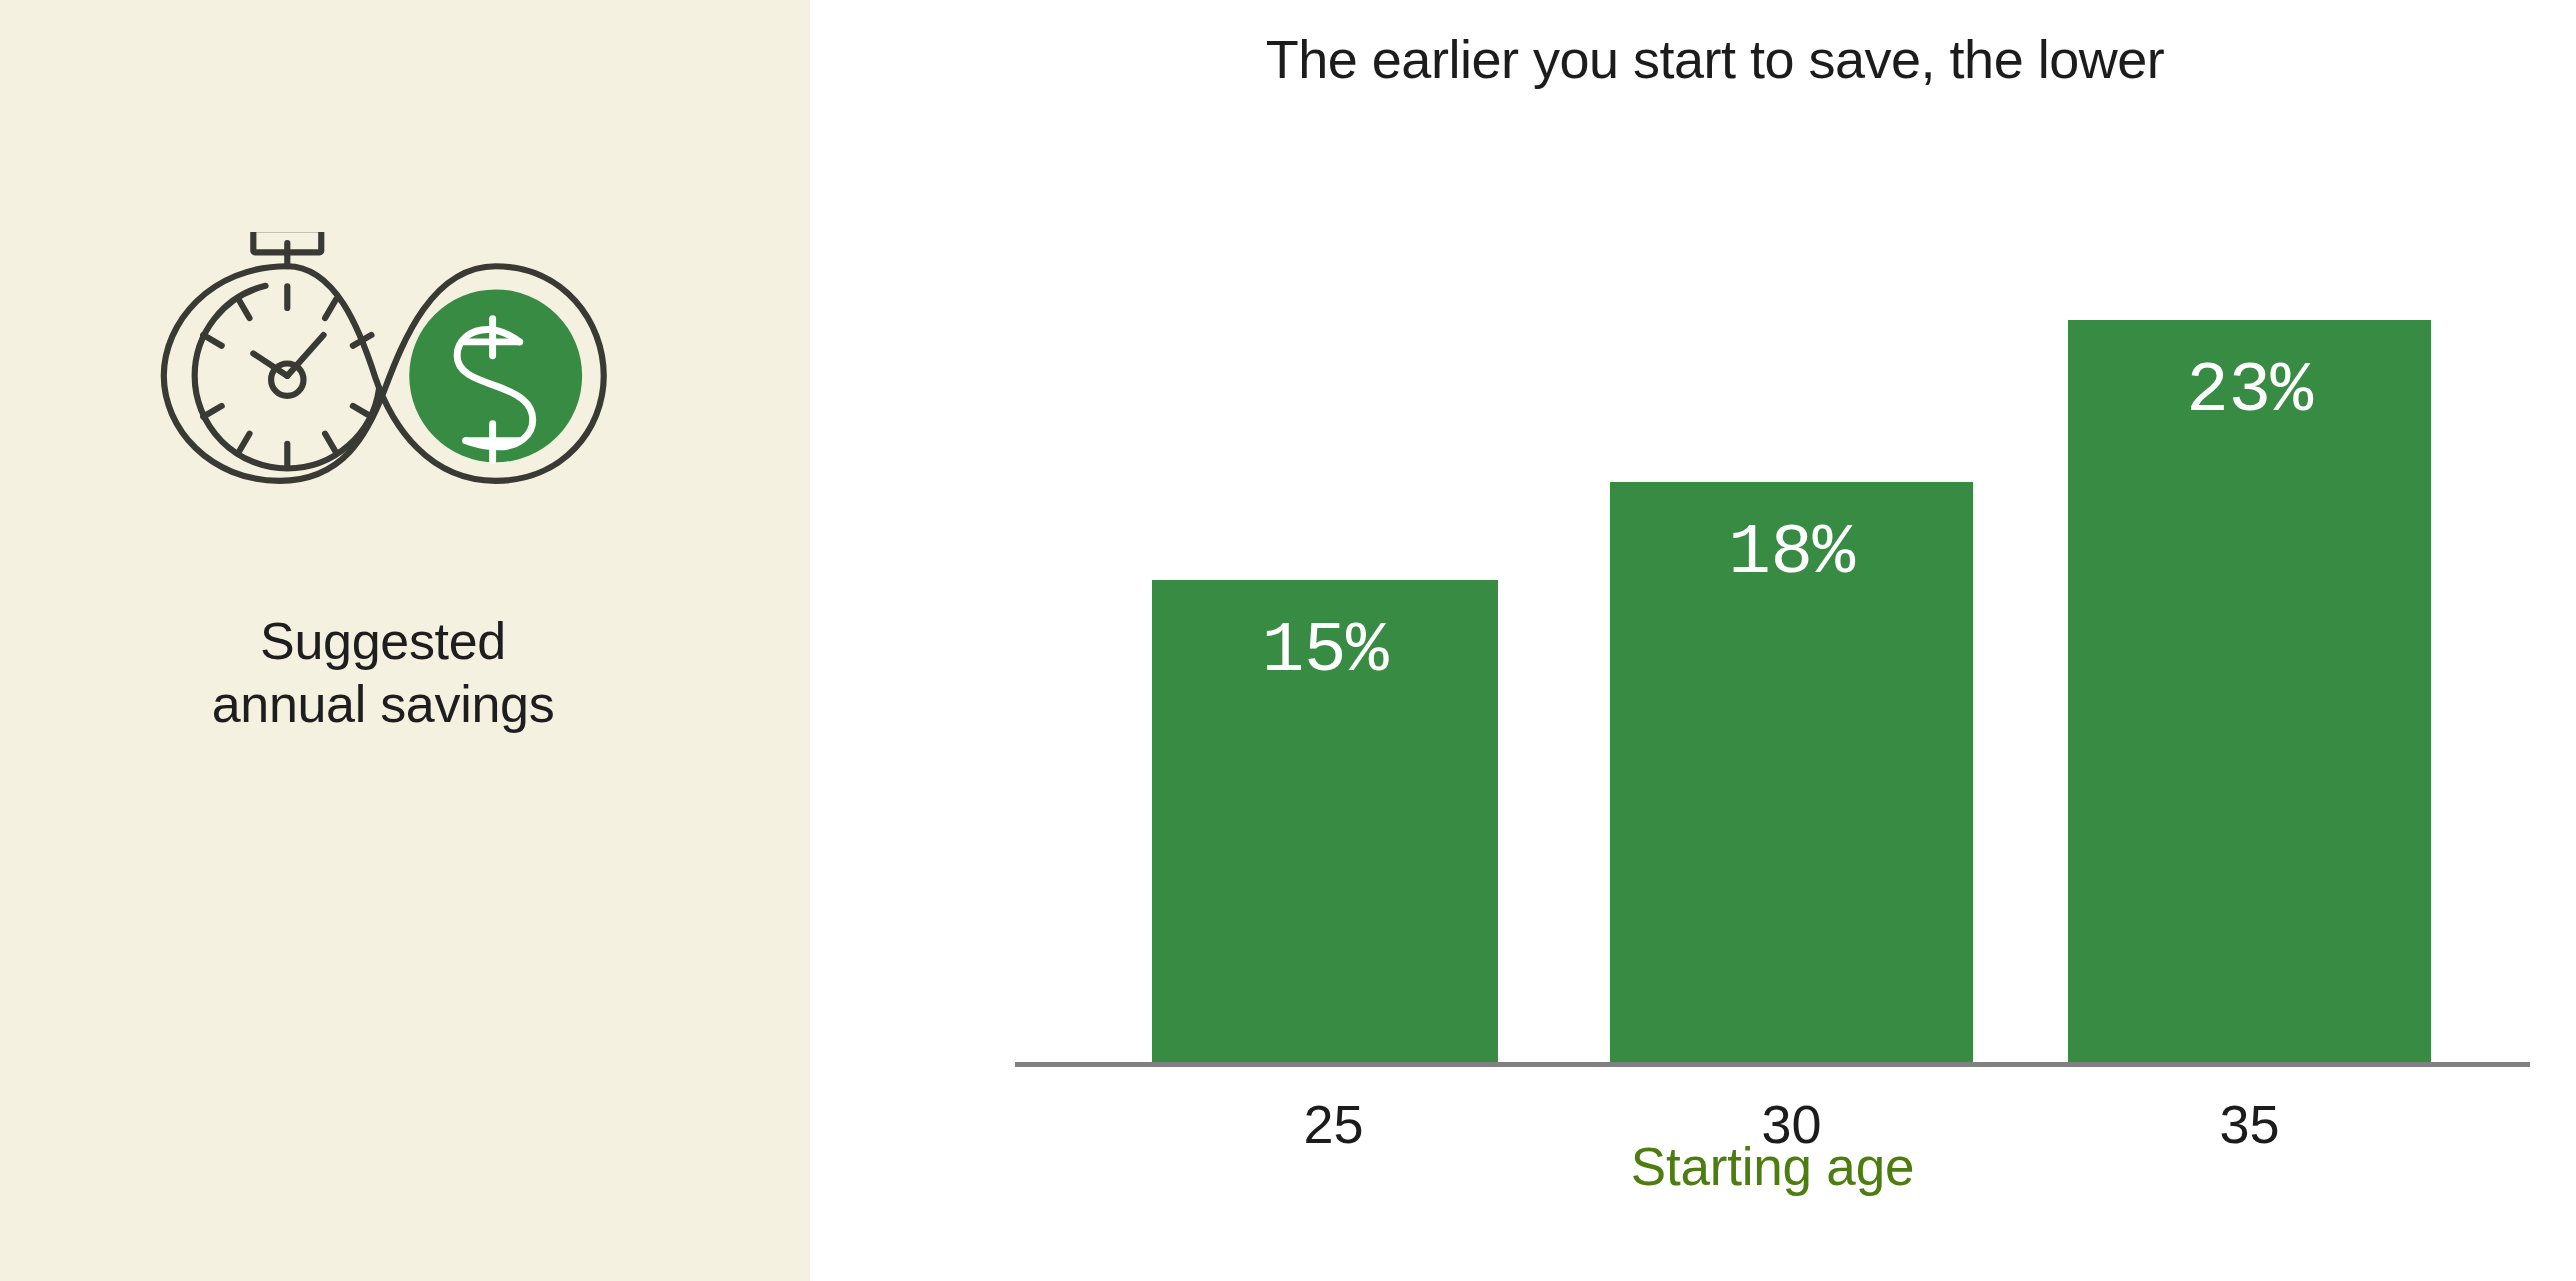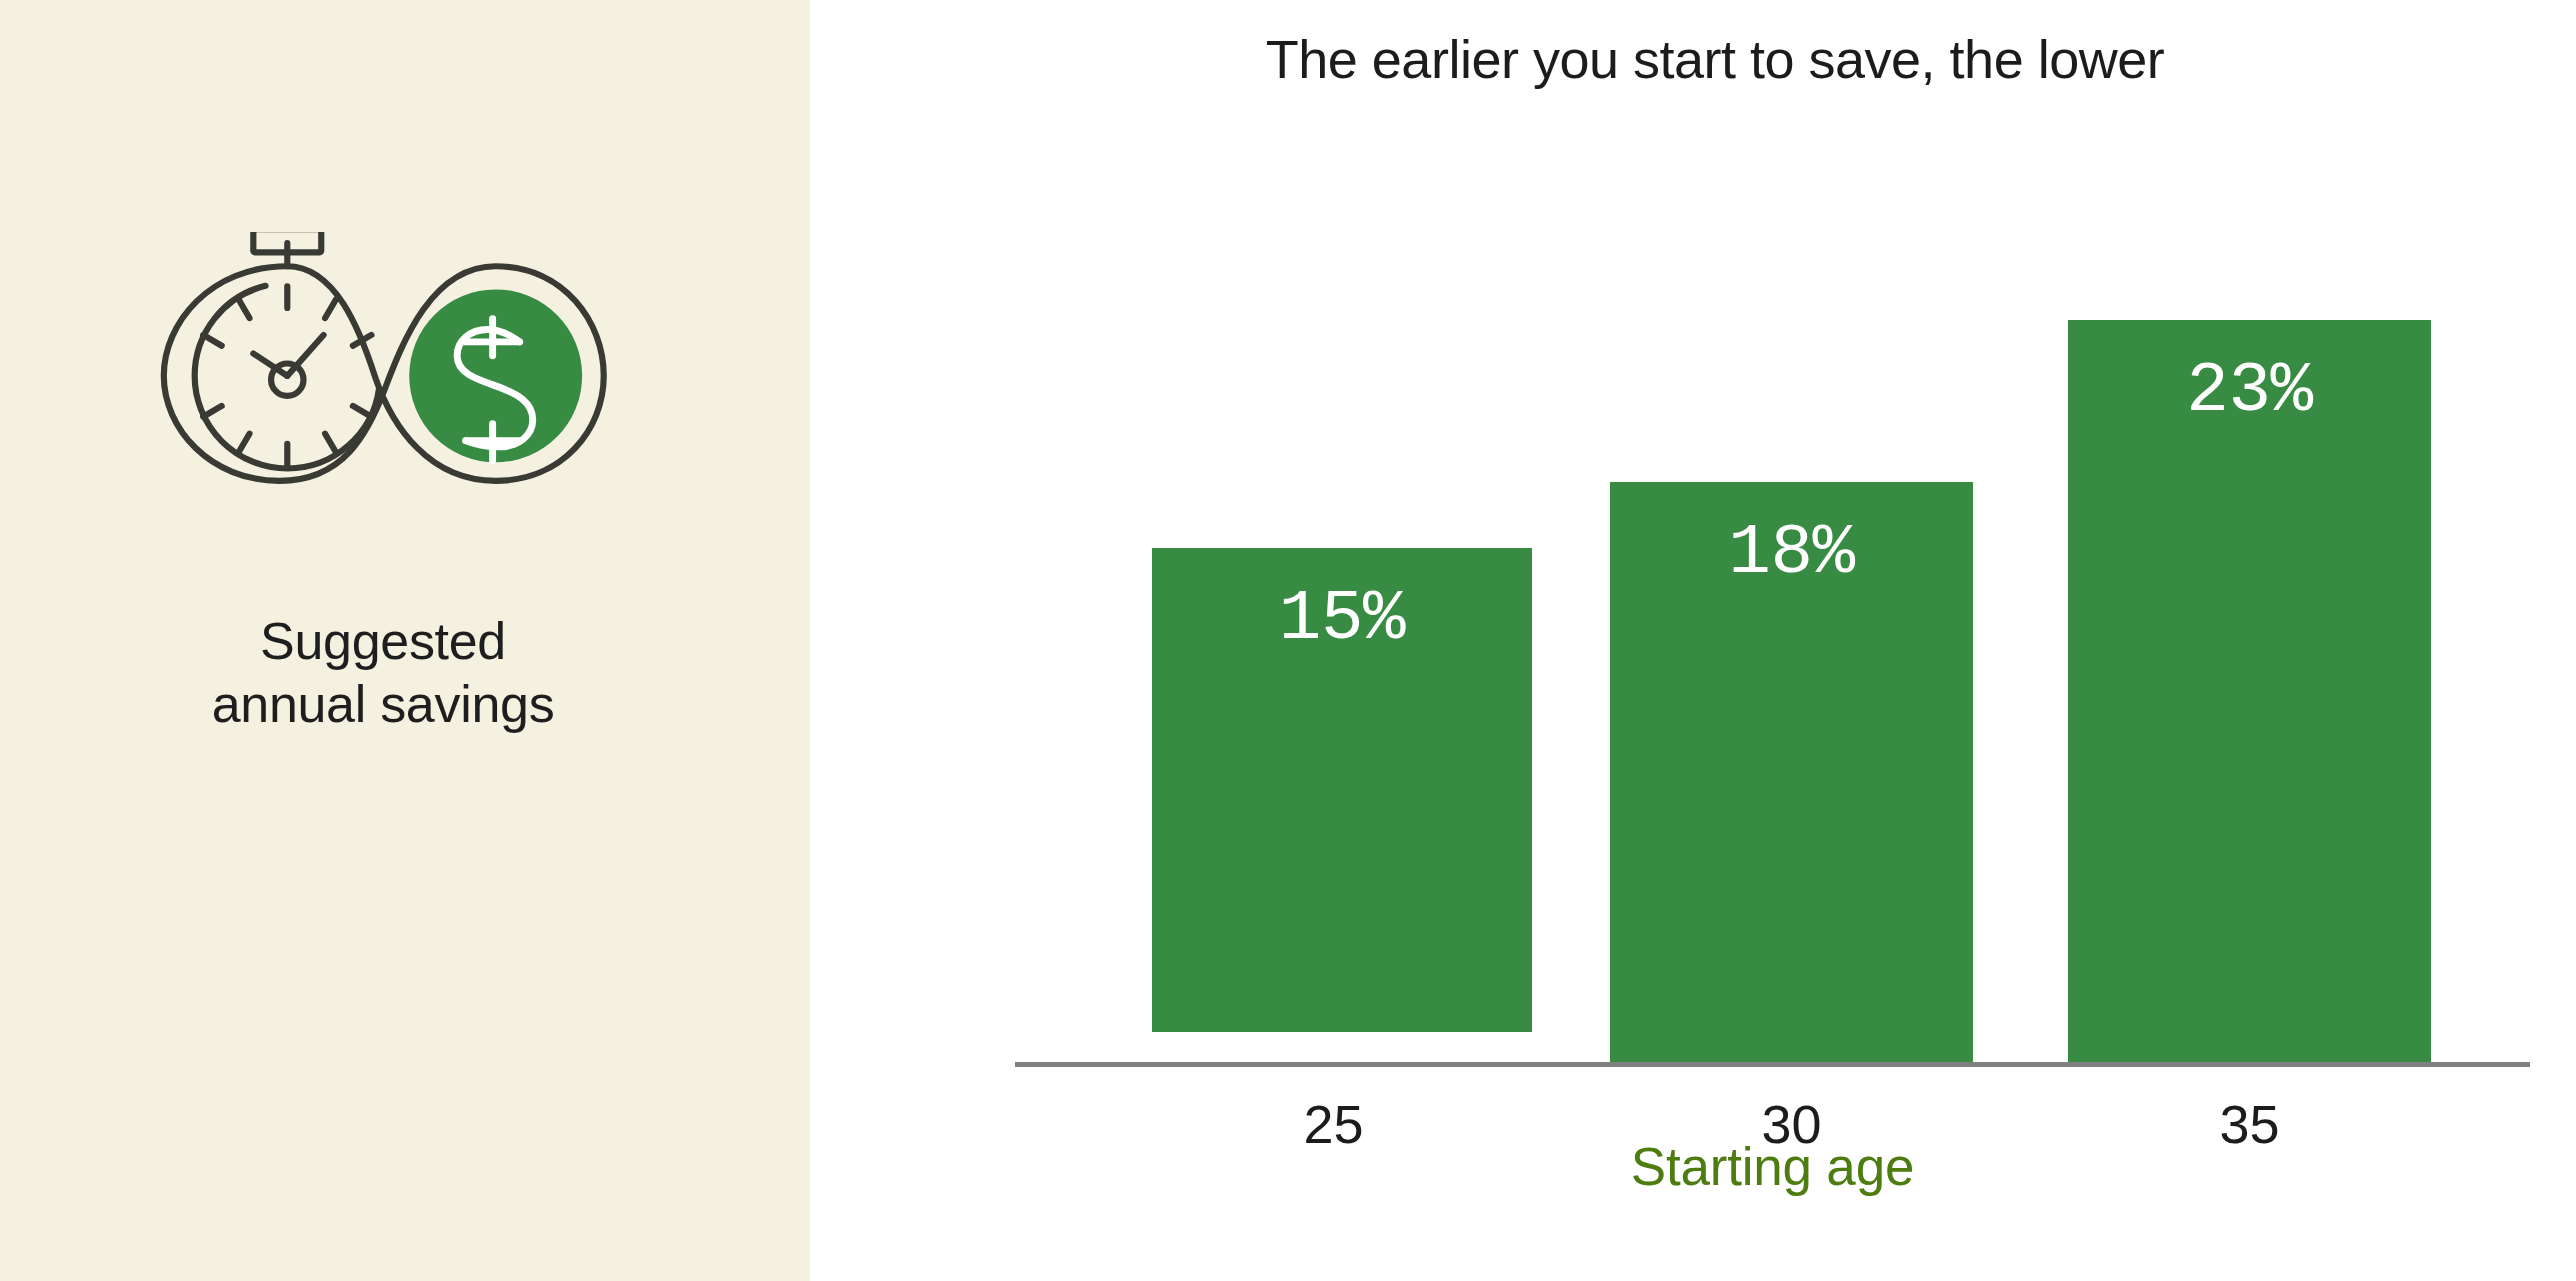--- a/index.html
+++ b/index.html
@@ -194,21 +194,21 @@
   </div>
 
   <div class="right-panel">
 
     <div class="chart-title">
       <span class="title-line">The earlier you start to save, the lower</span>
     </div>
 
     <div class="plot">
 
-      <div class="bar" style="left:342px; top:548px; width:380px; height:484px;">
+      <div class="bar" style="left:342px; top:580px; width:346px; height:484px;">
         <span class="bar-value" style="top:36px;">15%</span>
       </div>
 
       <div class="bar" style="left:800px; top:482px; width:363px; height:582px;">
         <span class="bar-value" style="top:36px;">18%</span>
       </div>
 
       <div class="bar" style="left:1258px; top:320px; width:363px; height:744px;">
         <span class="bar-value" style="top:36px;">23%</span>
       </div>

